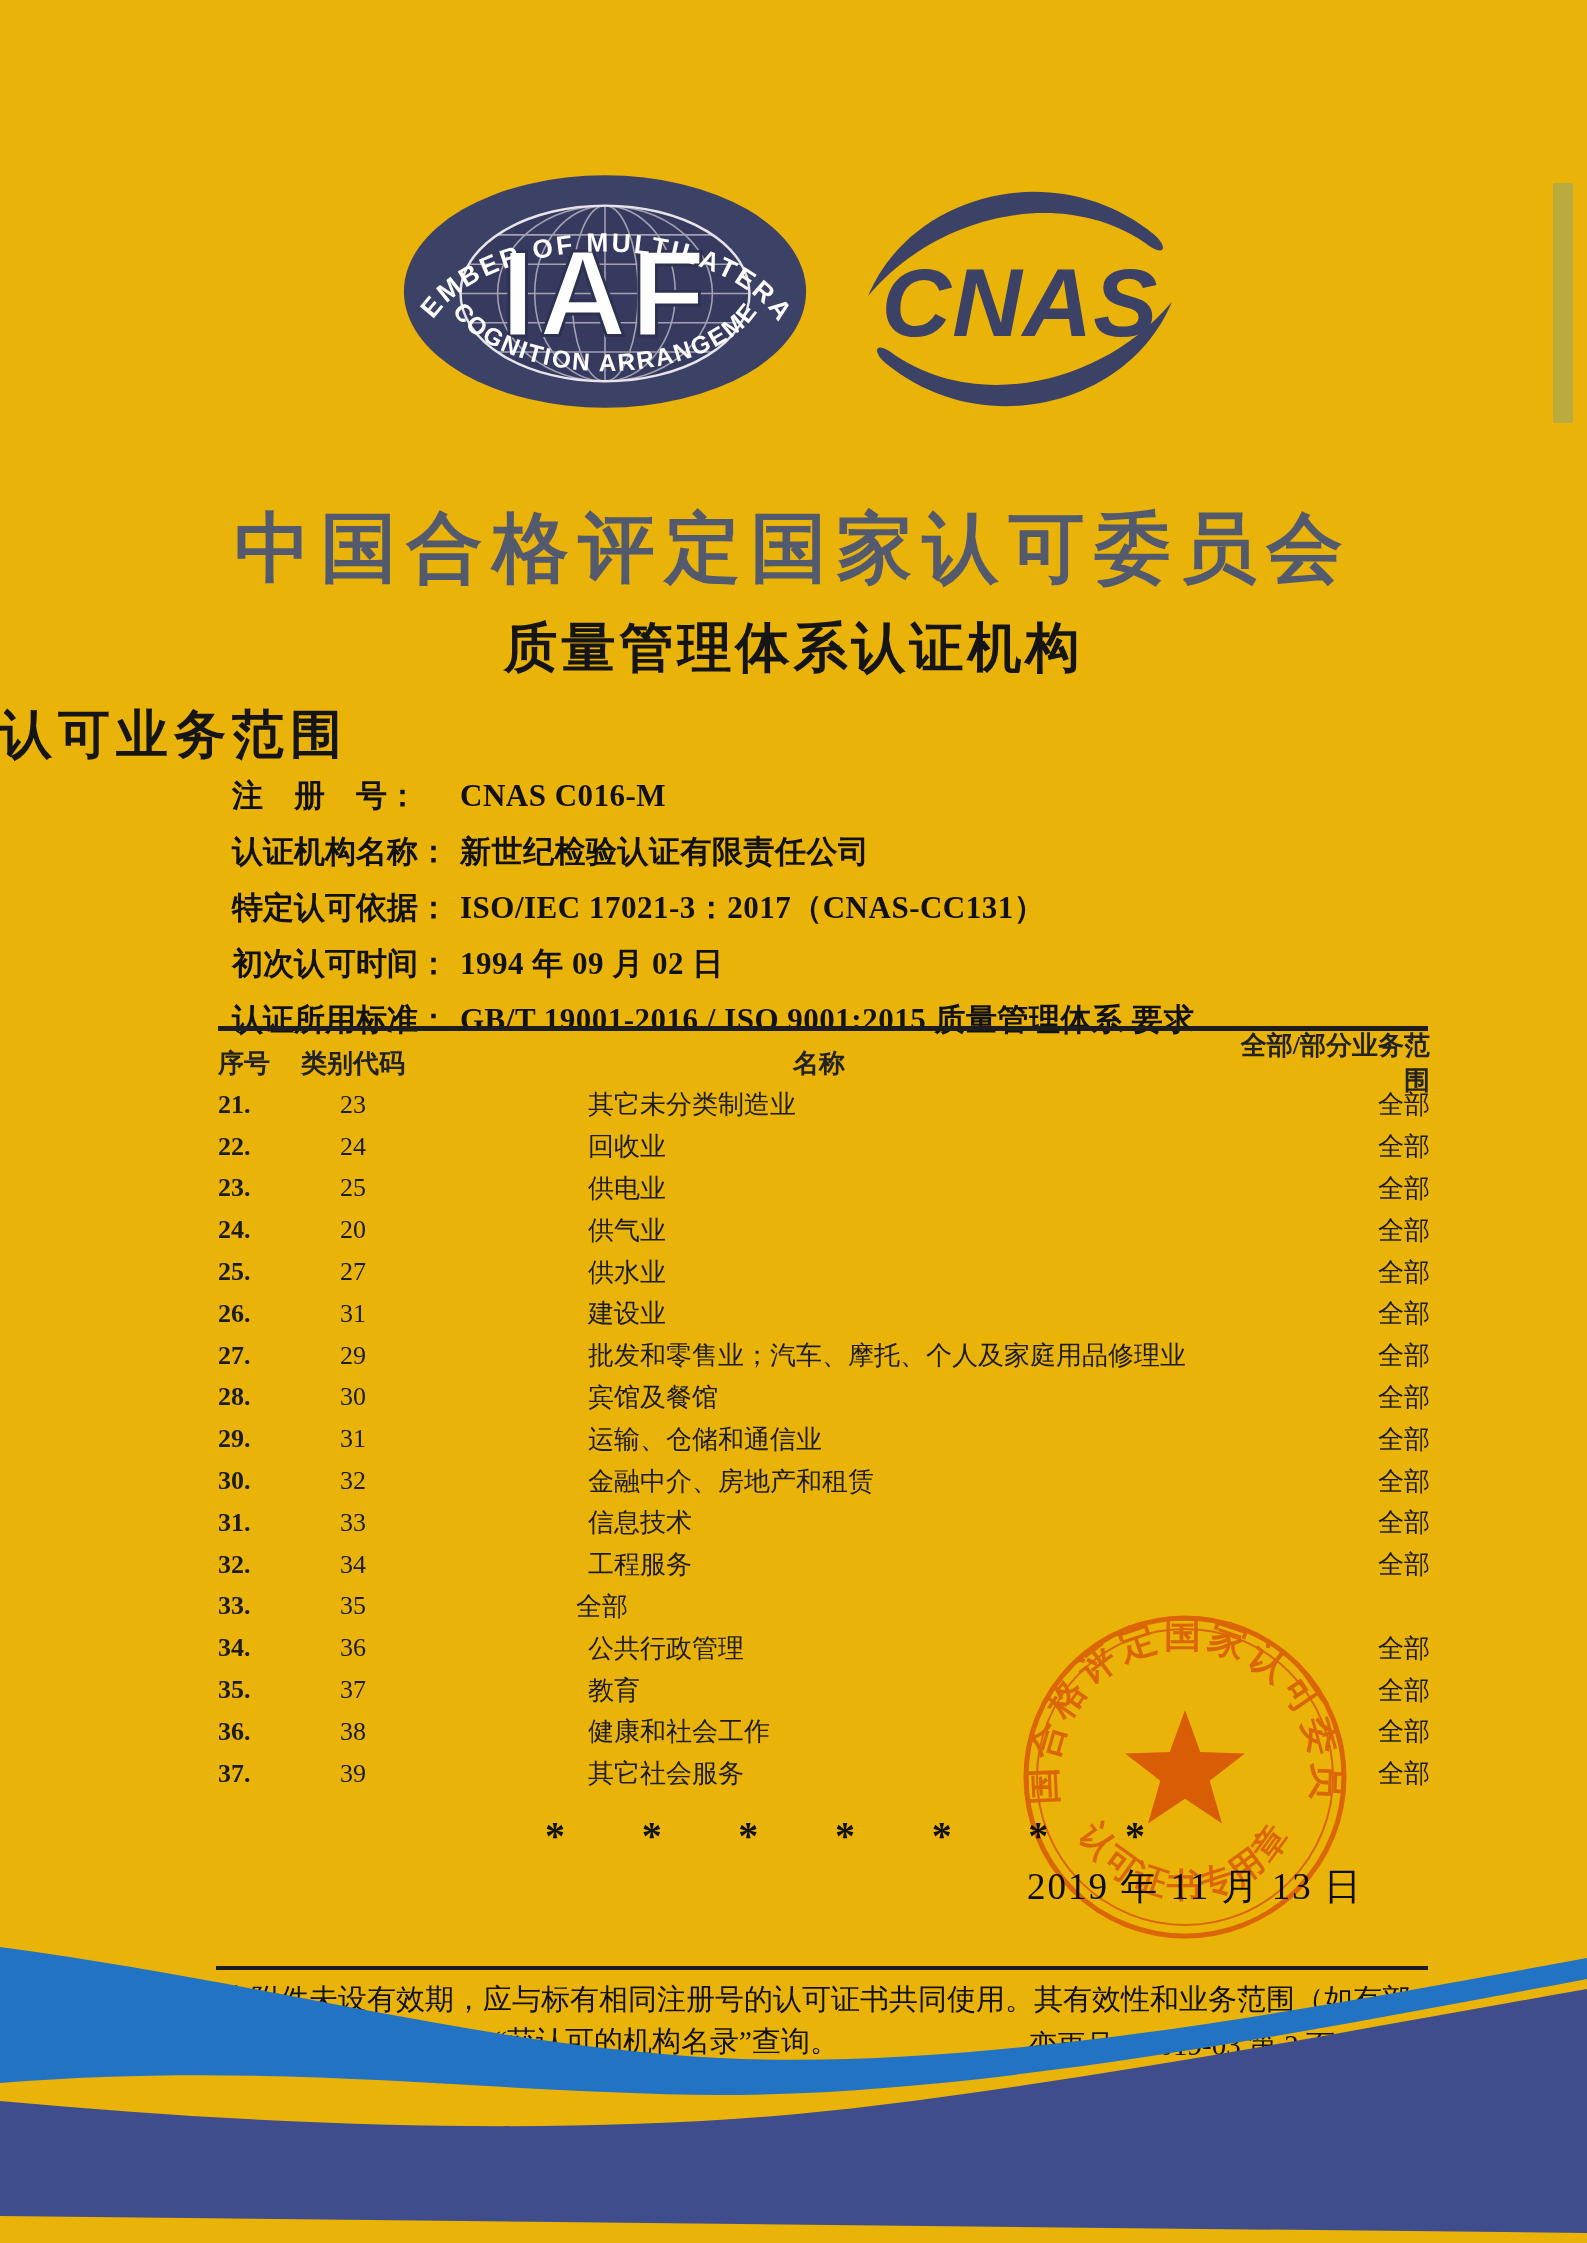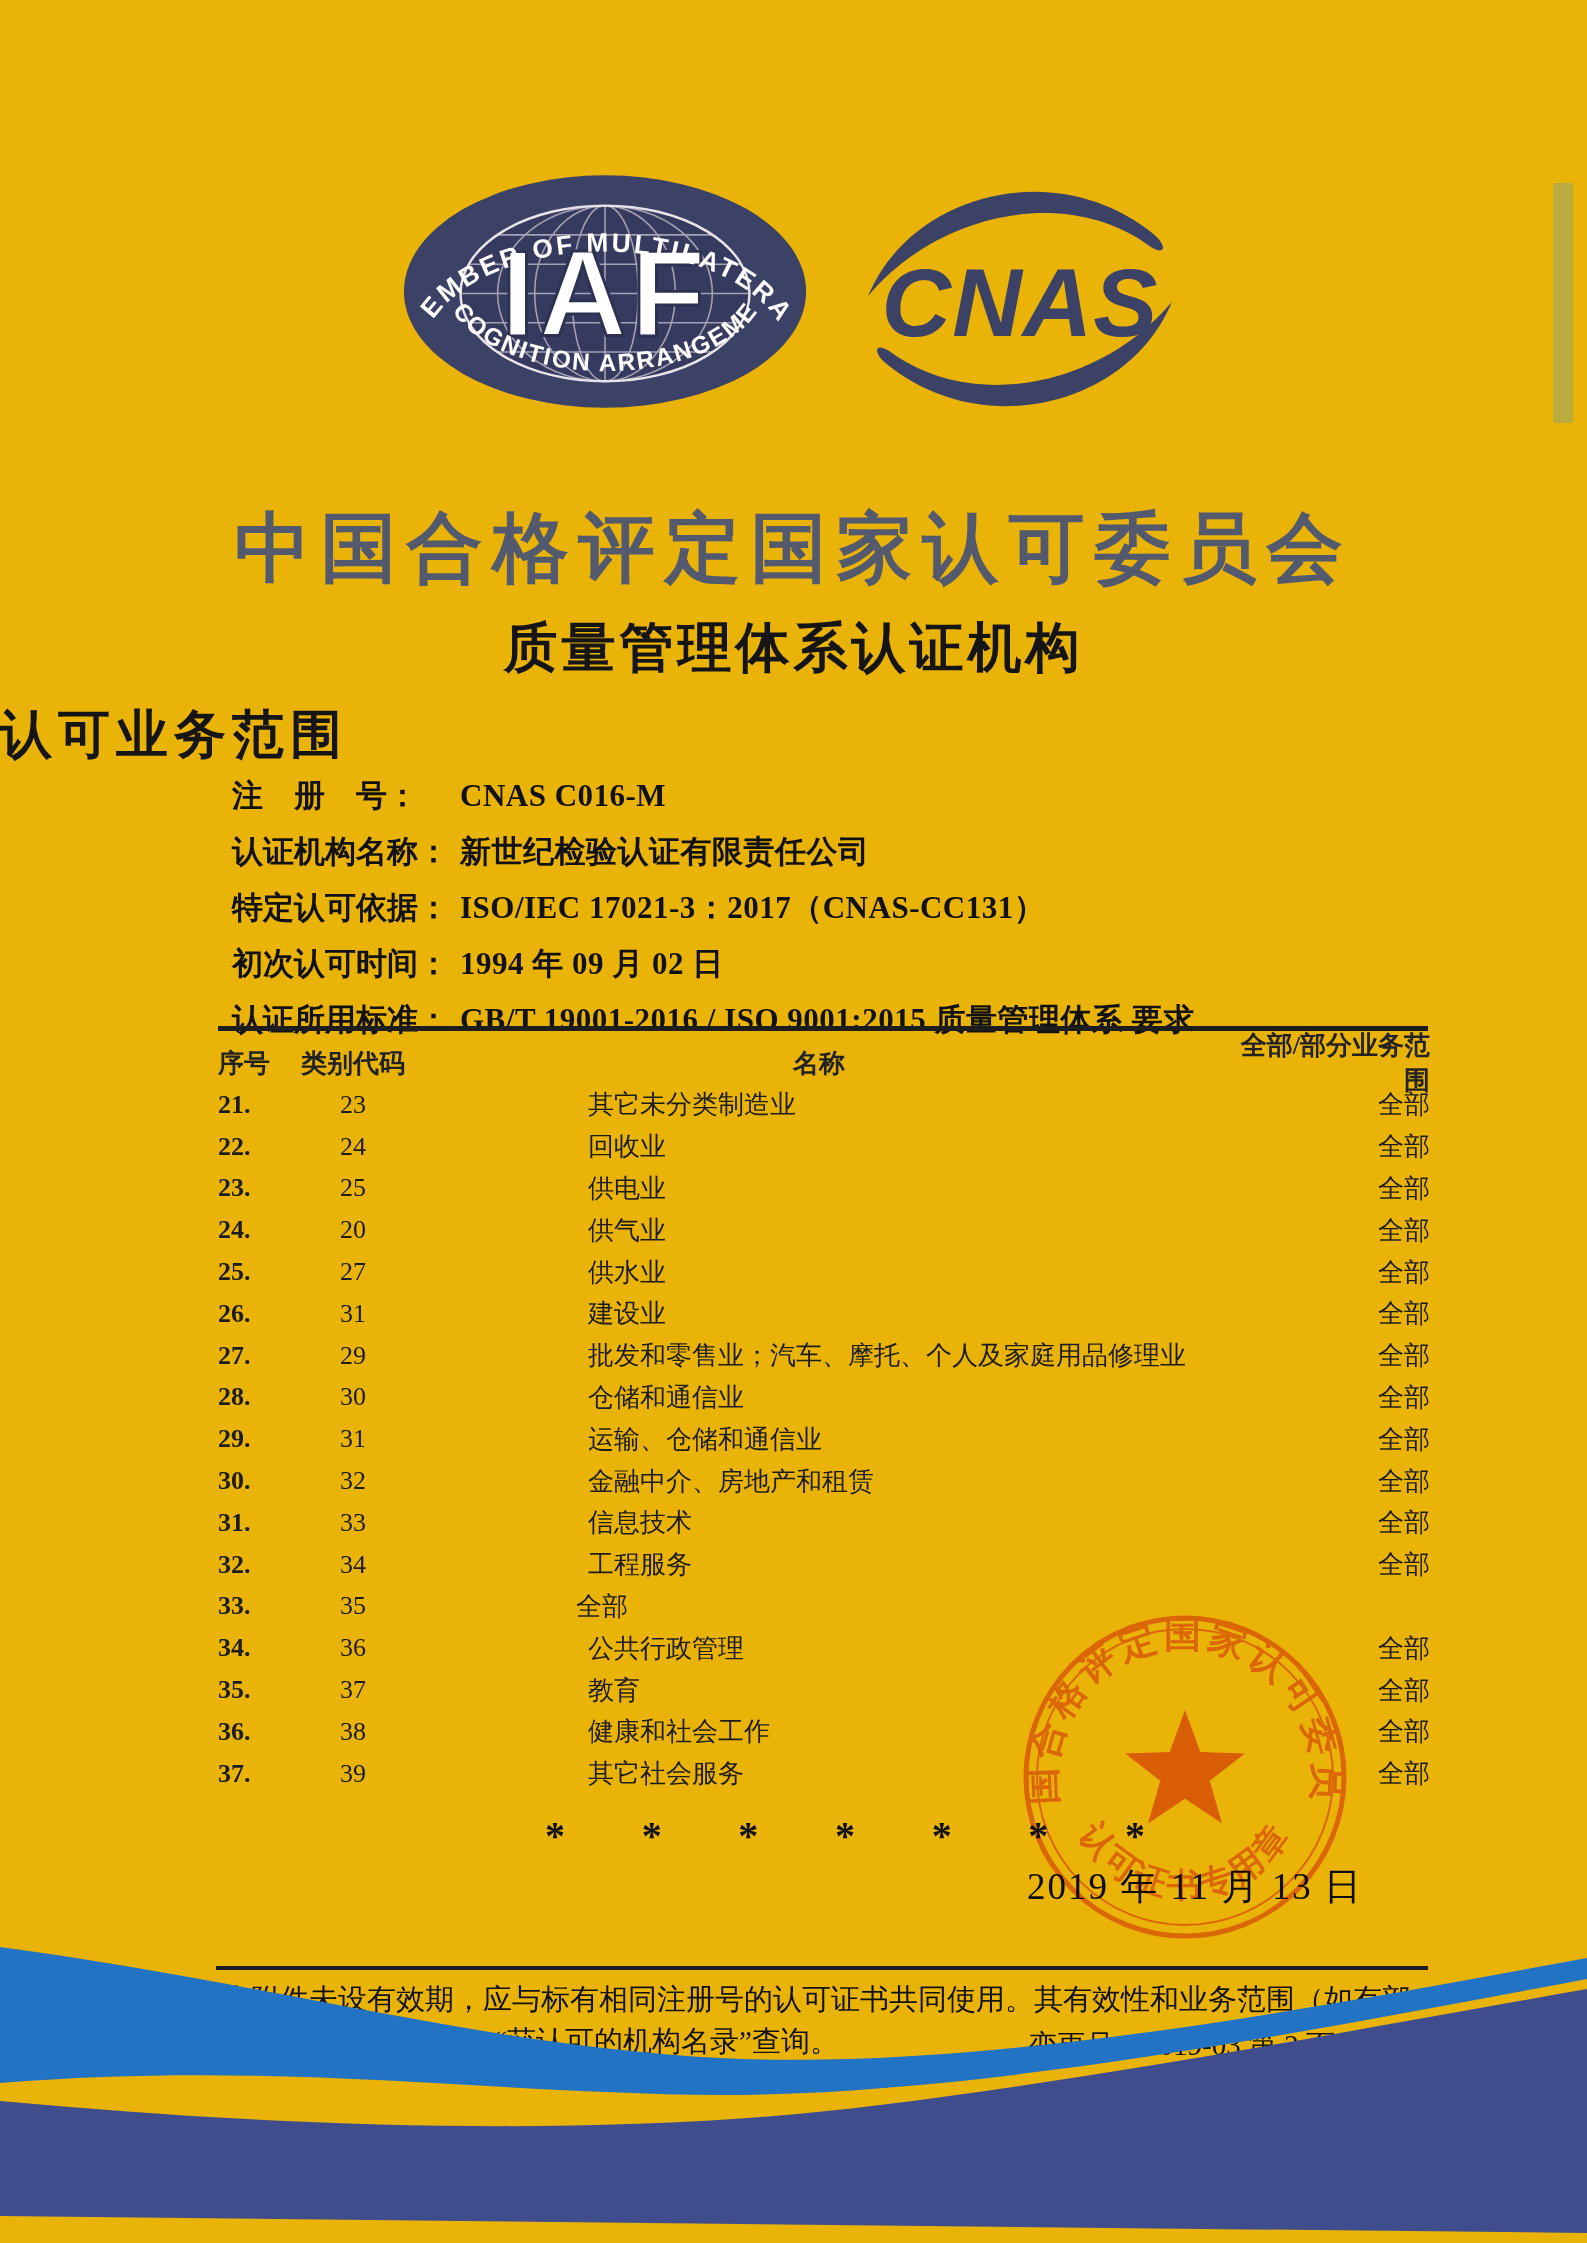--- a/index.html
+++ b/index.html
@@ -188,21 +188,21 @@
         </div>
         <div class="trow">
           <span class="c-no">27.</span>
           <span class="c-code">29</span>
           <span class="c-name">批发和零售业；汽车、摩托、个人及家庭用品修理业</span>
           <span class="c-scope">全部</span>
         </div>
         <div class="trow">
           <span class="c-no">28.</span>
           <span class="c-code">30</span>
-          <span class="c-name">仓储和通信业</span>
+          <span class="c-name">宾馆及餐馆</span>
           <span class="c-scope">全部</span>
         </div>
         <div class="trow">
           <span class="c-no">29.</span>
           <span class="c-code">31</span>
           <span class="c-name">运输、仓储和通信业</span>
           <span class="c-scope">全部</span>
         </div>
         <div class="trow">
           <span class="c-no">30.</span>

